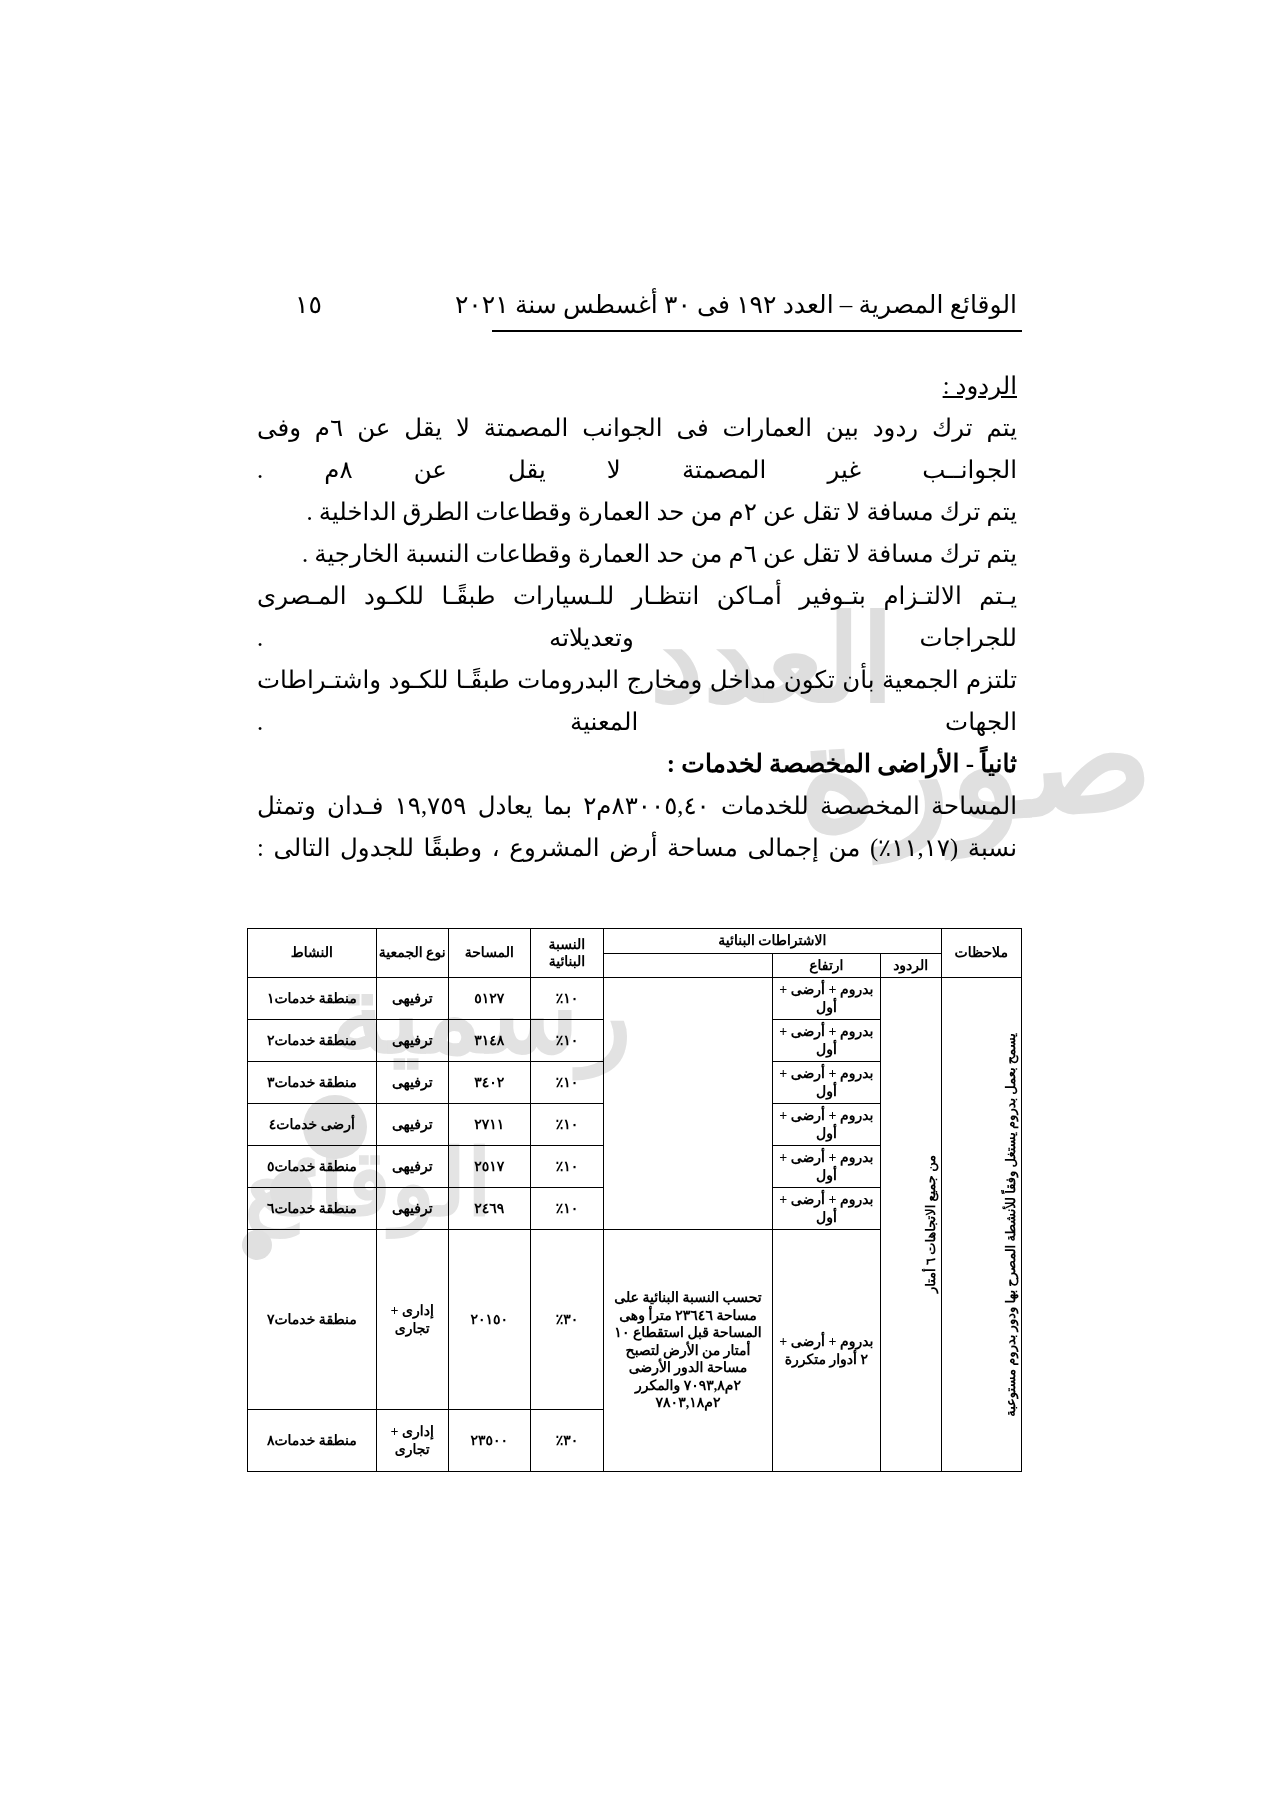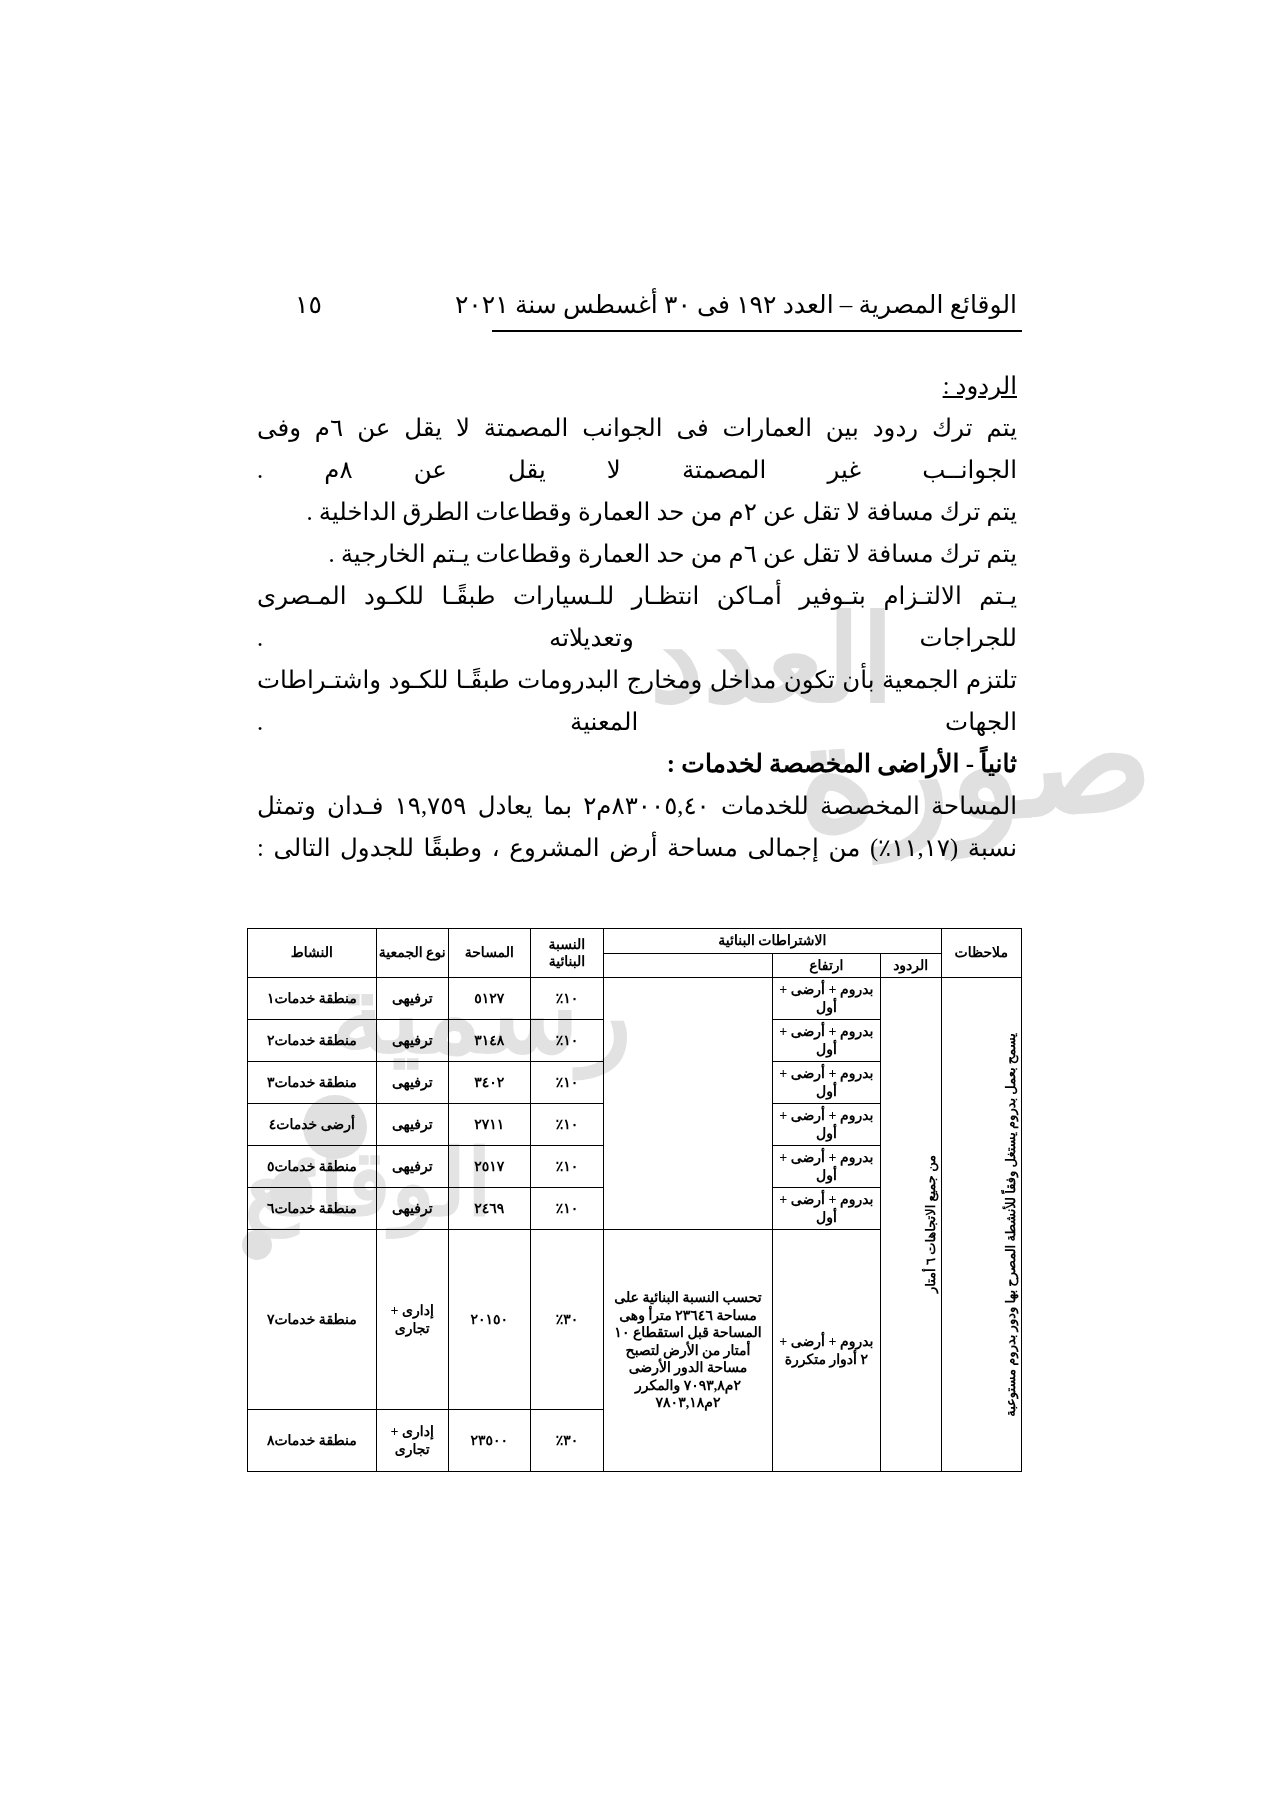--- a/index.html
+++ b/index.html
@@ -156,21 +156,21 @@
   <div class="header">
     <span class="title">الوقائع المصرية – العدد ١٩٢ فى ٣٠ أغسطس سنة ٢٠٢١</span>
     <span class="pageno">١٥</span>
   </div>
   <div class="header-rule"></div>
 
   <div class="body-text">
     <p class="u">الردود :</p>
     <p class="just-all">يتم ترك ردود بين العمارات فى الجوانب المصمتة لا يقل عن ٦م وفى الجوانــب غير المصمتة لا يقل عن ٨م .</p>
     <p>يتم ترك مسافة لا تقل عن ٢م من حد العمارة وقطاعات الطرق الداخلية .</p>
-    <p>يتم ترك مسافة لا تقل عن ٦م من حد العمارة وقطاعات يـتم الخارجية .</p>
+    <p>يتم ترك مسافة لا تقل عن ٦م من حد العمارة وقطاعات النسبة الخارجية .</p>
     <p class="just-all">يـتم الالتـزام بتـوفير أمـاكن انتظـار للـسيارات طبقًـا للكـود المـصرى للجراجات وتعديلاته .</p>
     <p class="just-all">تلتزم الجمعية بأن تكون مداخل ومخارج البدرومات طبقًـا للكـود واشتـراطات الجهات المعنية .</p>
     <p class="section-head">ثانياً - الأراضى المخصصة لخدمات :</p>
     <p class="just-all">المساحة المخصصة للخدمات ٨٣٠٠٥,٤٠م٢ بما يعادل ١٩,٧٥٩ فـدان وتمثل نسبة (١١,١٧٪) من إجمالى مساحة أرض المشروع ، وطبقًا للجدول التالى :</p>
   </div>
 
   <div class="tbl-wrap">
     <table class="main">
       <tbody>
 

